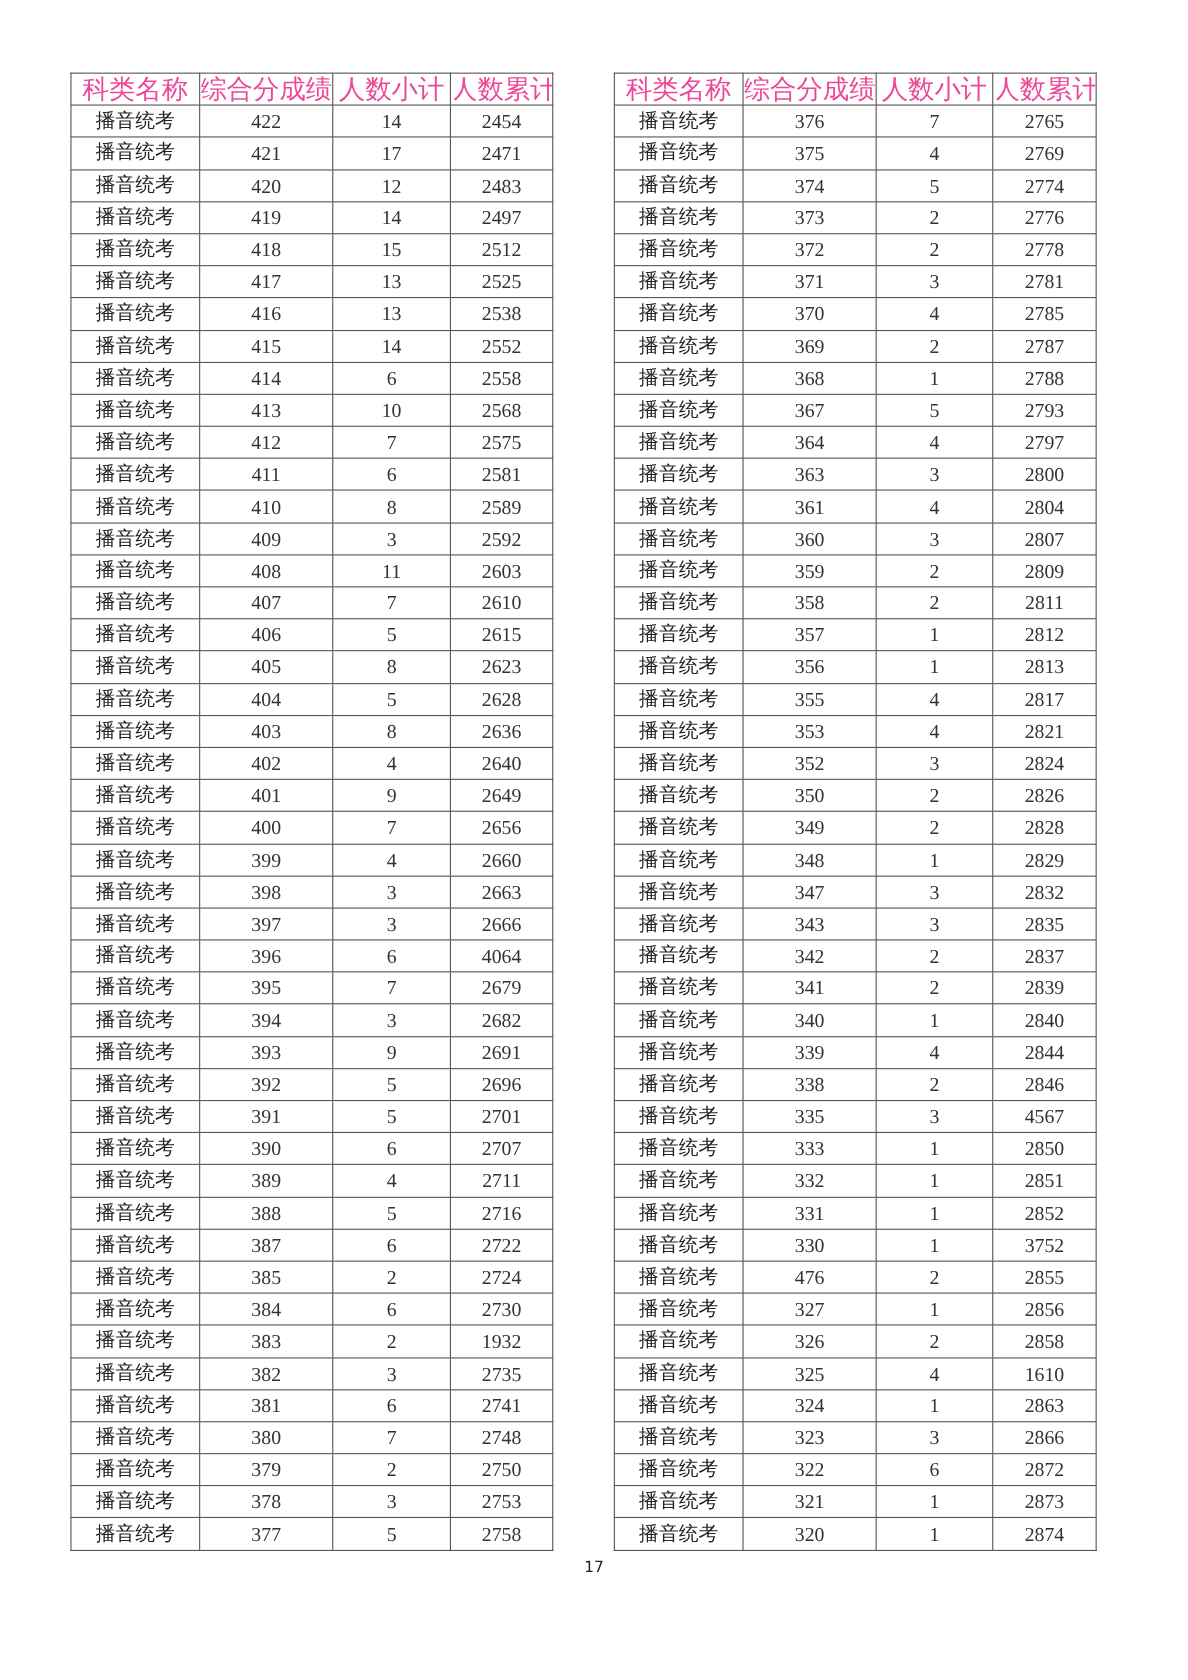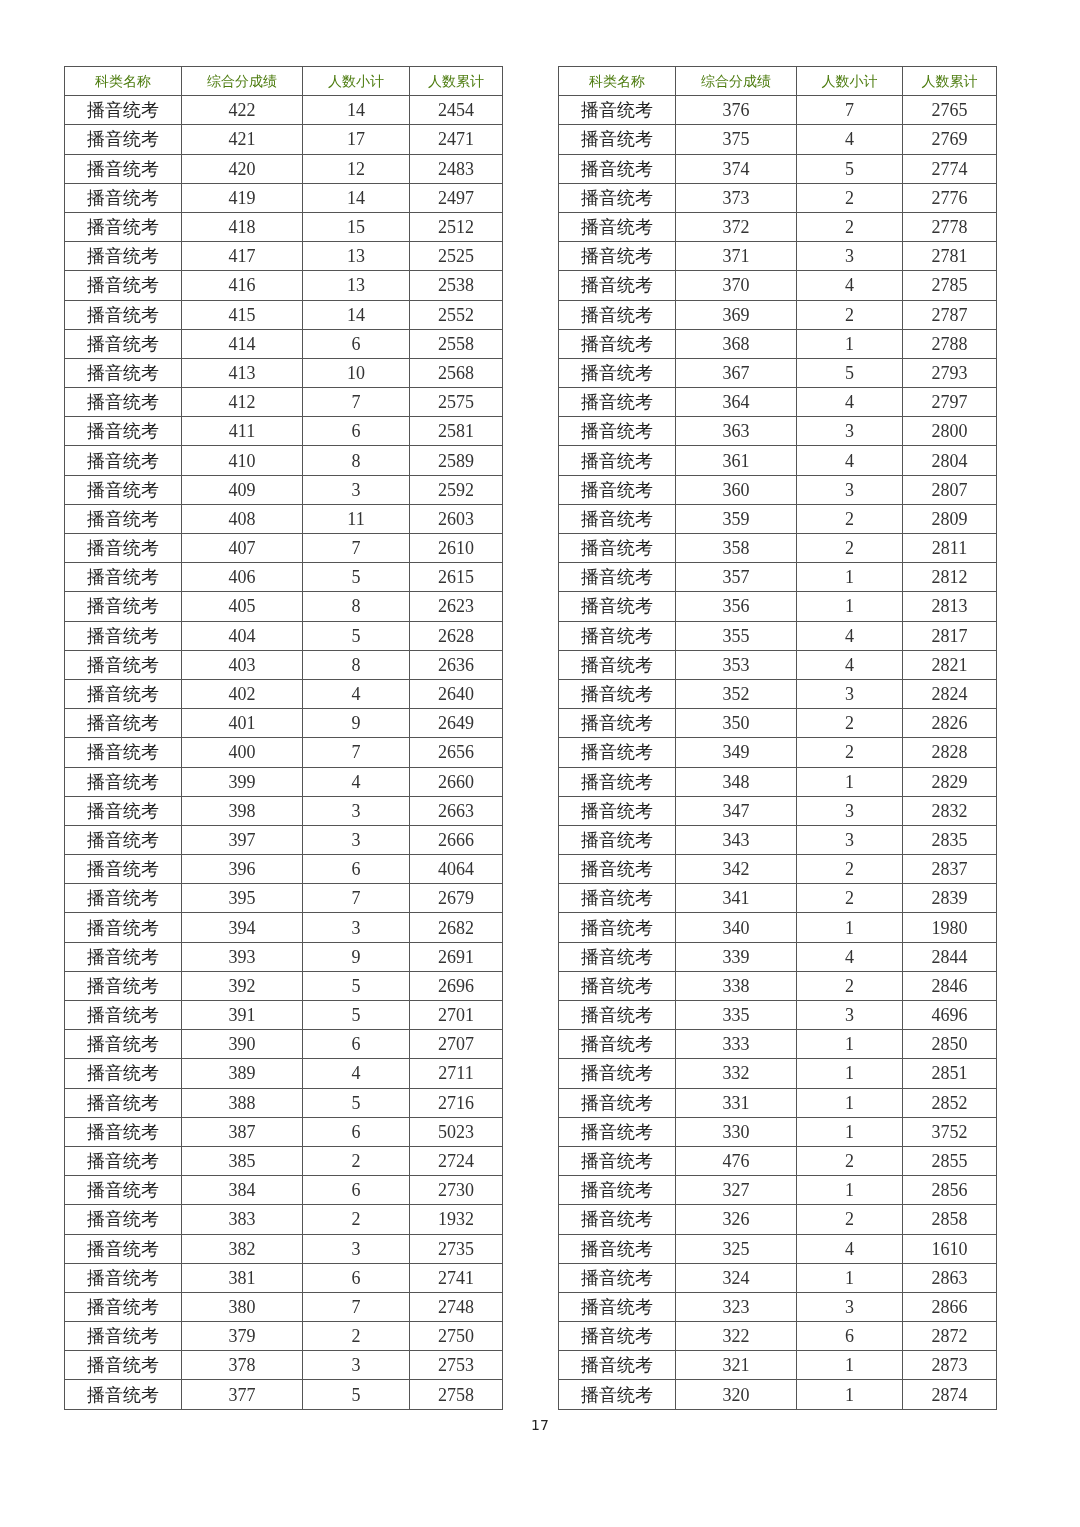--- a/index.html
+++ b/index.html
@@ -29,22 +29,22 @@
       padding: 0;
       text-align: center;
       vertical-align: middle;
       font-weight: normal;
       font-size: 17px;
       line-height: 28px;
       white-space: nowrap;
       overflow: hidden;
     }
     .tbl th {
-      font-size: 14px;
-      color: #4d7c0f;
+      font-size: 24px;
+      color: #ec4899;
       border-radius: 12px;
     }
     .tbl td.num {
       font-family: "Liberation Serif", "DejaVu Serif", serif;
       font-size: 18px;
       color: #333;
     }
     .tbl td.name {
       font-size: 18px;
       color: #222;
@@ -286,21 +286,21 @@
       <tr>
         <td class="name">播音统考</td>
         <td class="num">388</td>
         <td class="num">5</td>
         <td class="num">2716</td>
       </tr>
       <tr>
         <td class="name">播音统考</td>
         <td class="num">387</td>
         <td class="num">6</td>
-        <td class="num">5023</td>
+        <td class="num">2722</td>
       </tr>
       <tr>
         <td class="name">播音统考</td>
         <td class="num">385</td>
         <td class="num">2</td>
         <td class="num">2724</td>
       </tr>
       <tr>
         <td class="name">播音统考</td>
         <td class="num">384</td>
@@ -533,39 +533,39 @@
       <tr>
         <td class="name">播音统考</td>
         <td class="num">341</td>
         <td class="num">2</td>
         <td class="num">2839</td>
       </tr>
       <tr>
         <td class="name">播音统考</td>
         <td class="num">340</td>
         <td class="num">1</td>
-        <td class="num">1980</td>
+        <td class="num">2840</td>
       </tr>
       <tr>
         <td class="name">播音统考</td>
         <td class="num">339</td>
         <td class="num">4</td>
         <td class="num">2844</td>
       </tr>
       <tr>
         <td class="name">播音统考</td>
         <td class="num">338</td>
         <td class="num">2</td>
         <td class="num">2846</td>
       </tr>
       <tr>
         <td class="name">播音统考</td>
         <td class="num">335</td>
         <td class="num">3</td>
-        <td class="num">4696</td>
+        <td class="num">4567</td>
       </tr>
       <tr>
         <td class="name">播音统考</td>
         <td class="num">333</td>
         <td class="num">1</td>
         <td class="num">2850</td>
       </tr>
       <tr>
         <td class="name">播音统考</td>
         <td class="num">332</td>

